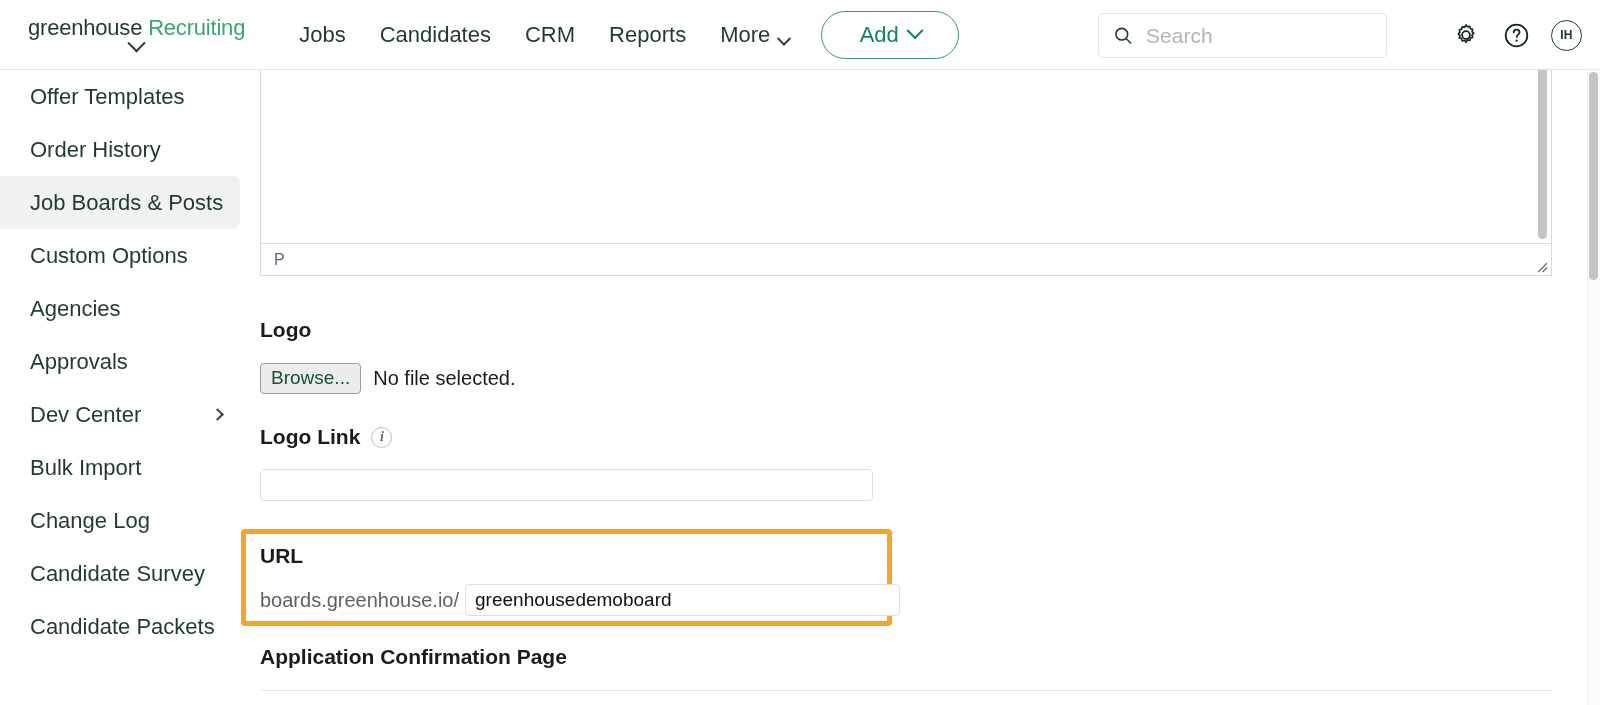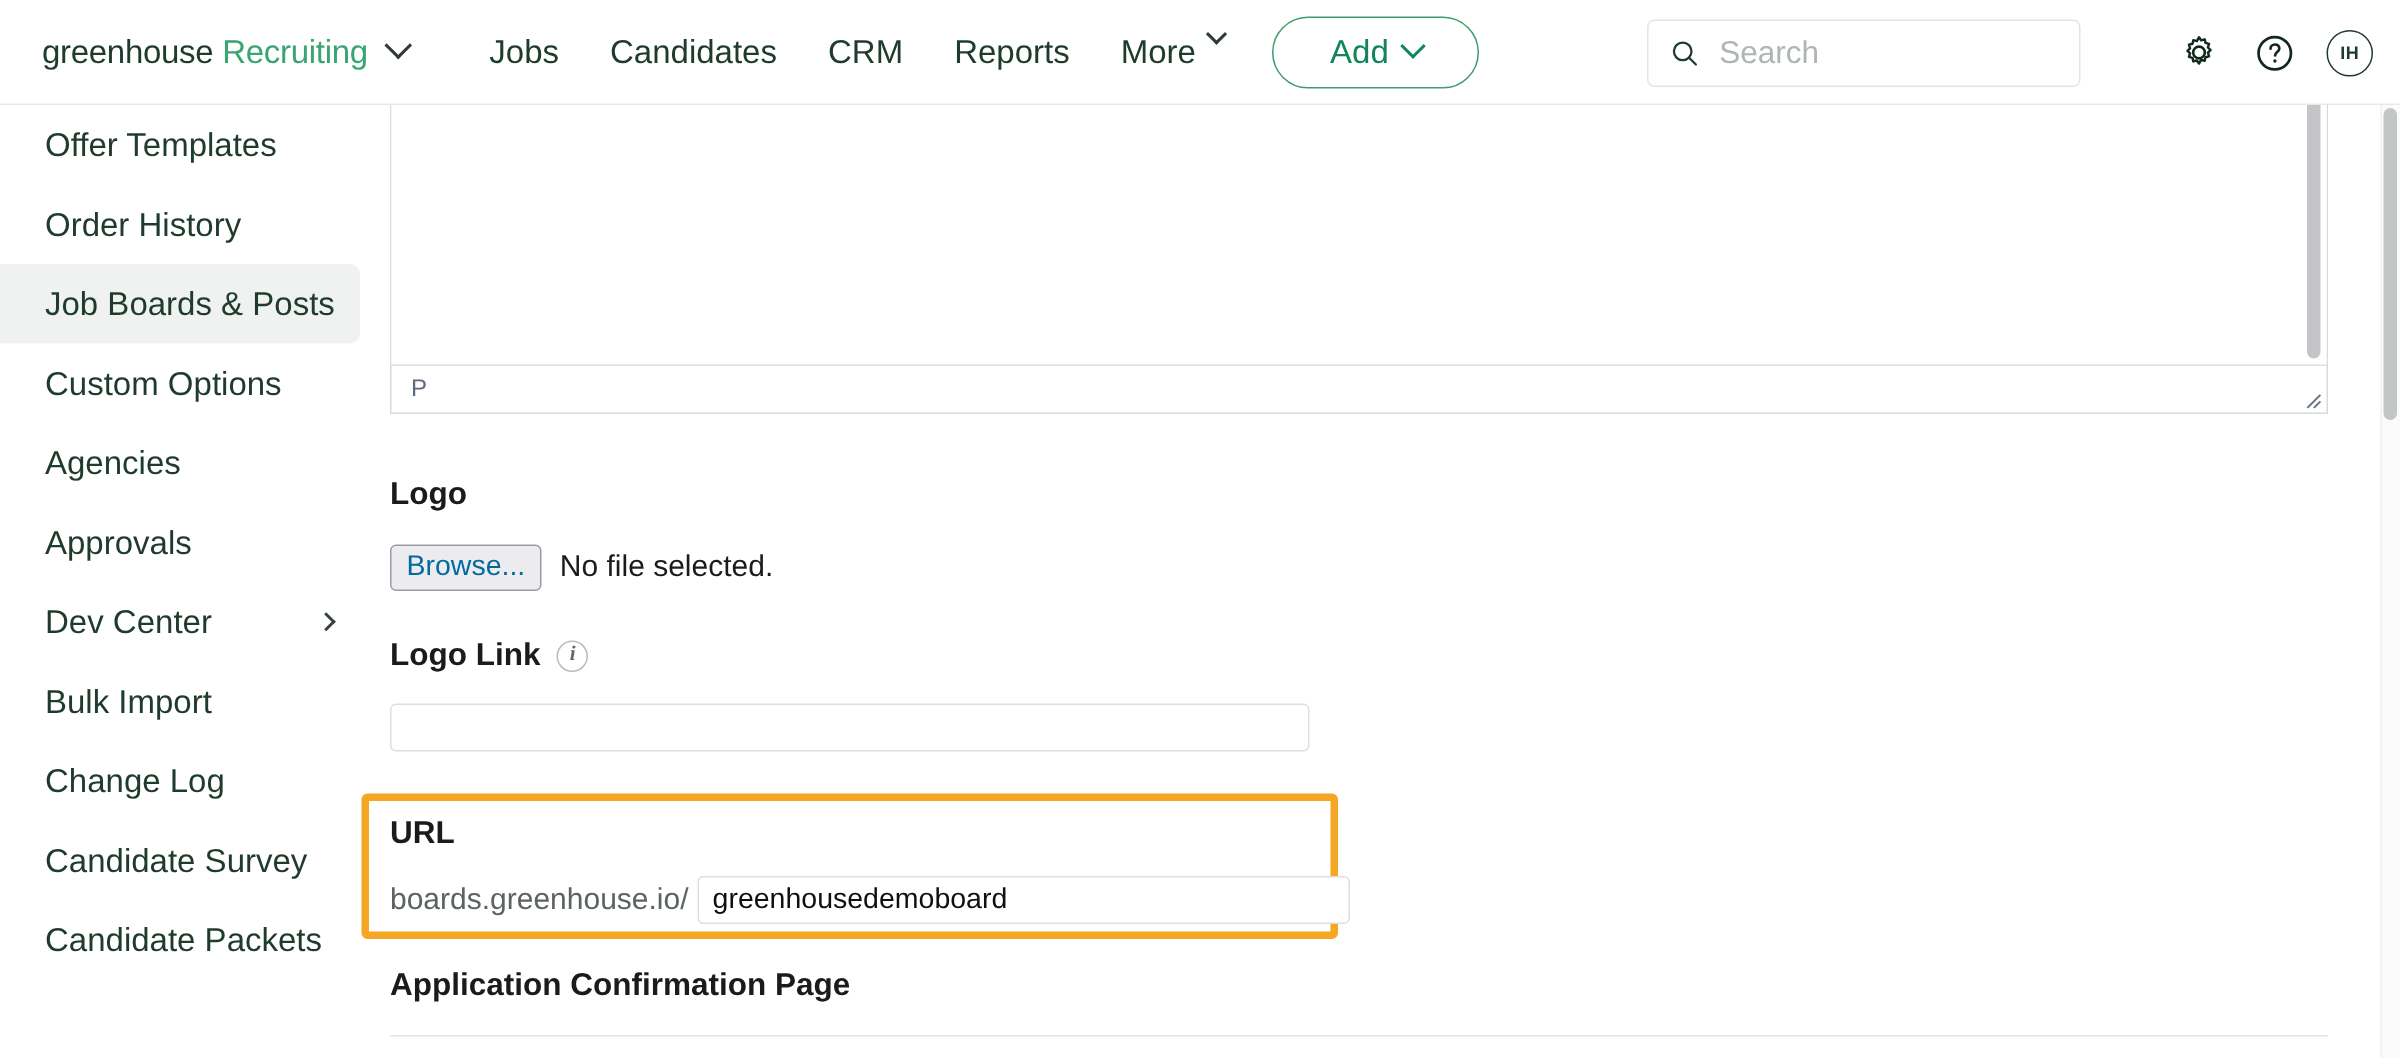--- a/index.html
+++ b/index.html
@@ -23,22 +23,23 @@
     border-bottom: 1px solid #e7e9e8;
     display: flex;
     align-items: center;
     z-index: 20;
   }
 
   .brand {
     display: flex;
     align-items: center;
     margin-left: 28px;
-    gap: 14px;
-    cursor: pointer;
+    gap: 0;
+    cursor: pointer;
+    flex-direction: column;
   }
   .brand-text {
     font-size: 22px;
     letter-spacing: -0.2px;
     white-space: nowrap;
   }
   .brand-green {
     color: #3aa473;
   }
   .brand-dark {
@@ -62,21 +63,21 @@
     align-items: center;
     gap: 34px;
     margin-left: 54px;
   }
   .navlink {
     font-size: 22px;
     color: #1f3b2c;
     text-decoration: none;
     white-space: nowrap;
     display: flex;
-    align-items: flex-start;
+    align-items: flex-end;
     gap: 9px;
     cursor: pointer;
   }
 
   .add-btn {
     margin-left: 32px;
     width: 138px;
     height: 48px;
     border: 1.5px solid #3f9c6d;
     border-radius: 28px;
@@ -255,21 +256,21 @@
     left: 20px; top: 293px;
     display: flex;
     align-items: center;
     gap: 12px;
   }
   .browse-btn {
     background: #ececef;
     border: 1px solid #9a9ca2;
     border-radius: 4px;
     font-size: 19px;
-    color: #0369a1;
+    color: #14532d;
     padding: 3px 10px 4px;
     font-family: "Liberation Sans", sans-serif;
     cursor: pointer;
   }
   .file-status {
     font-size: 20px;
     color: #1b1b1b;
   }
 
   .logolink-label { position: absolute; left: 20px; top: 355px; }

